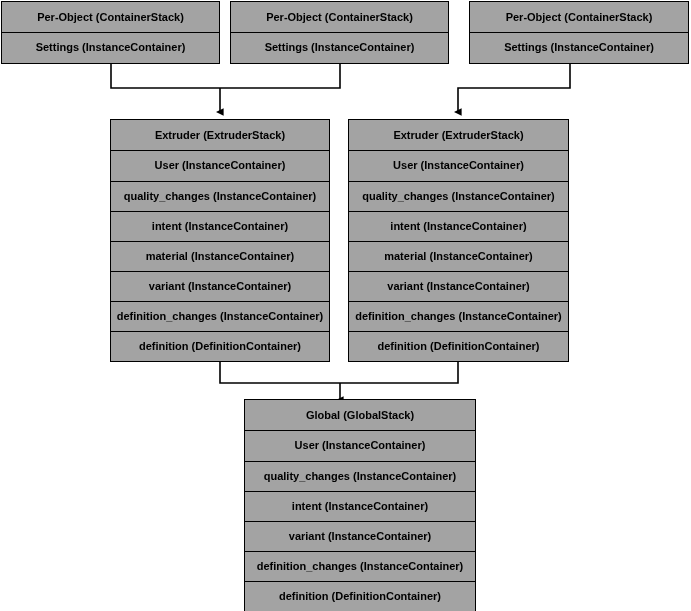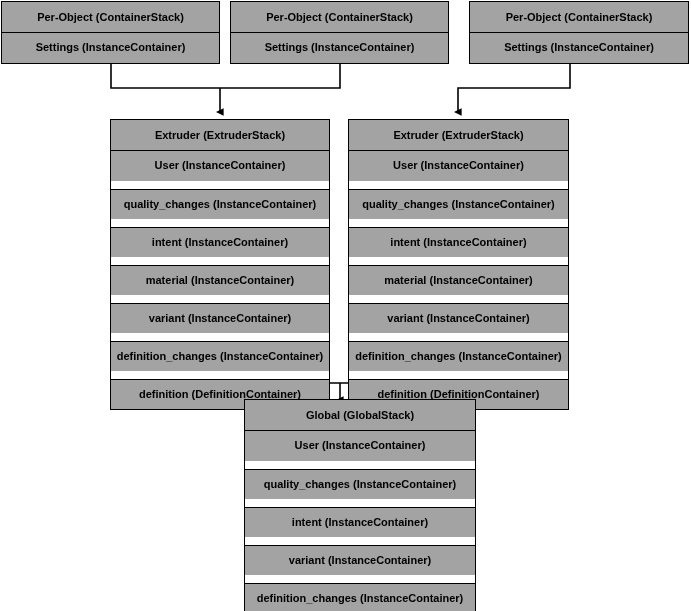--- a/index.html
+++ b/index.html
@@ -46,21 +46,20 @@
     background: #a3a3a3;
   }
   .node-row.header {
     font-weight: bold;
     border-bottom: 1.6px solid #000000;
     height: 31px;
     line-height: 30px;
   }
   .node-row.sub + .node-row.sub {
     border-top: 1.6px solid #000000;
-    margin-top: 8px;
   }
   .node-row.sub {
     font-weight: bold;
   }
 </style>
 </head>
 <body>
 
 <div id="diagram-canvas">
 

